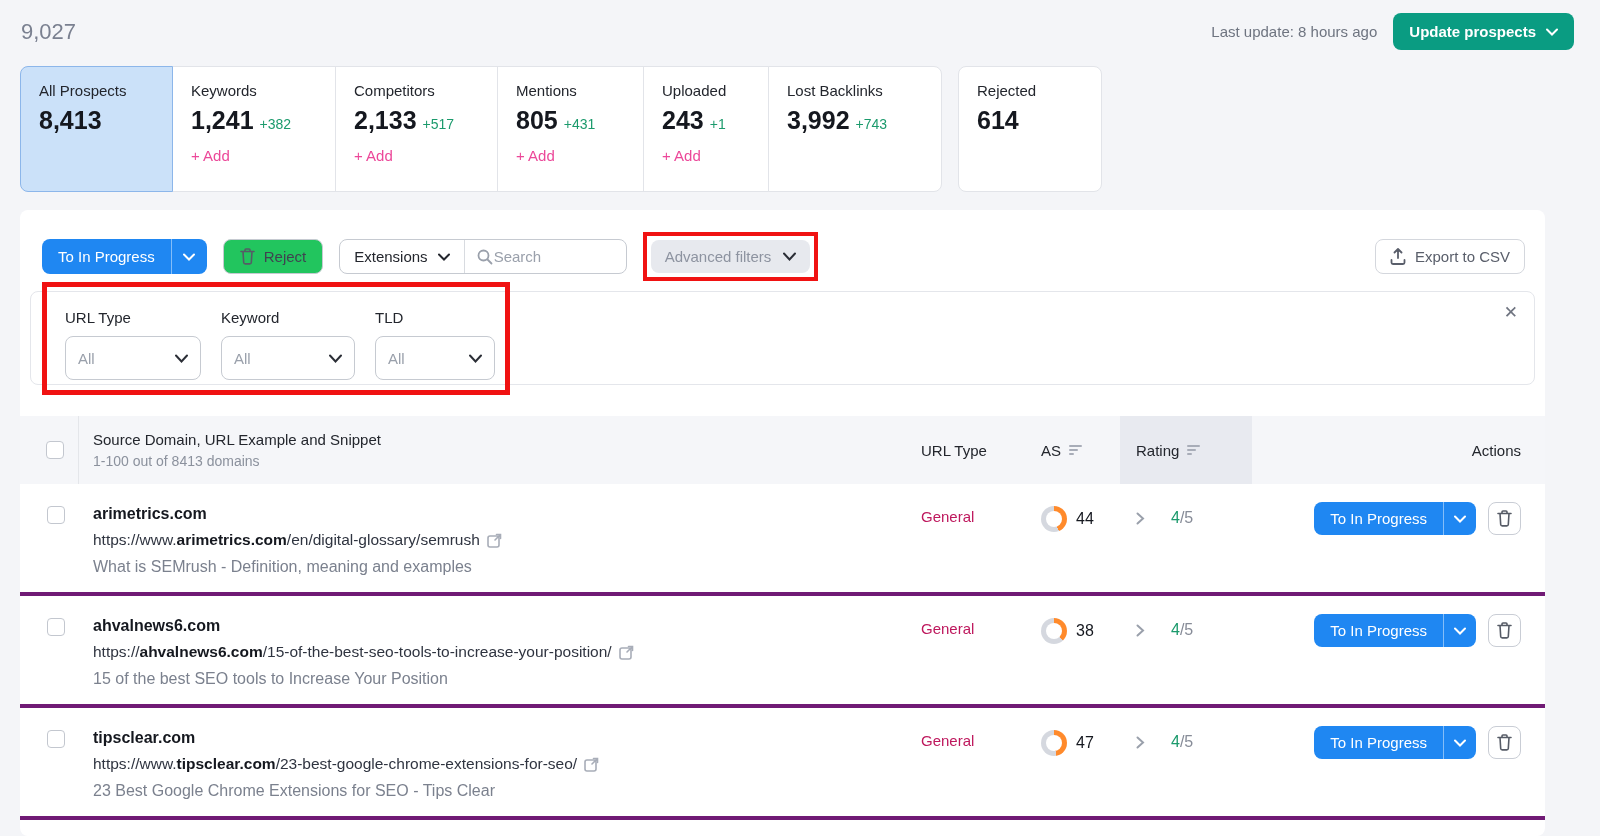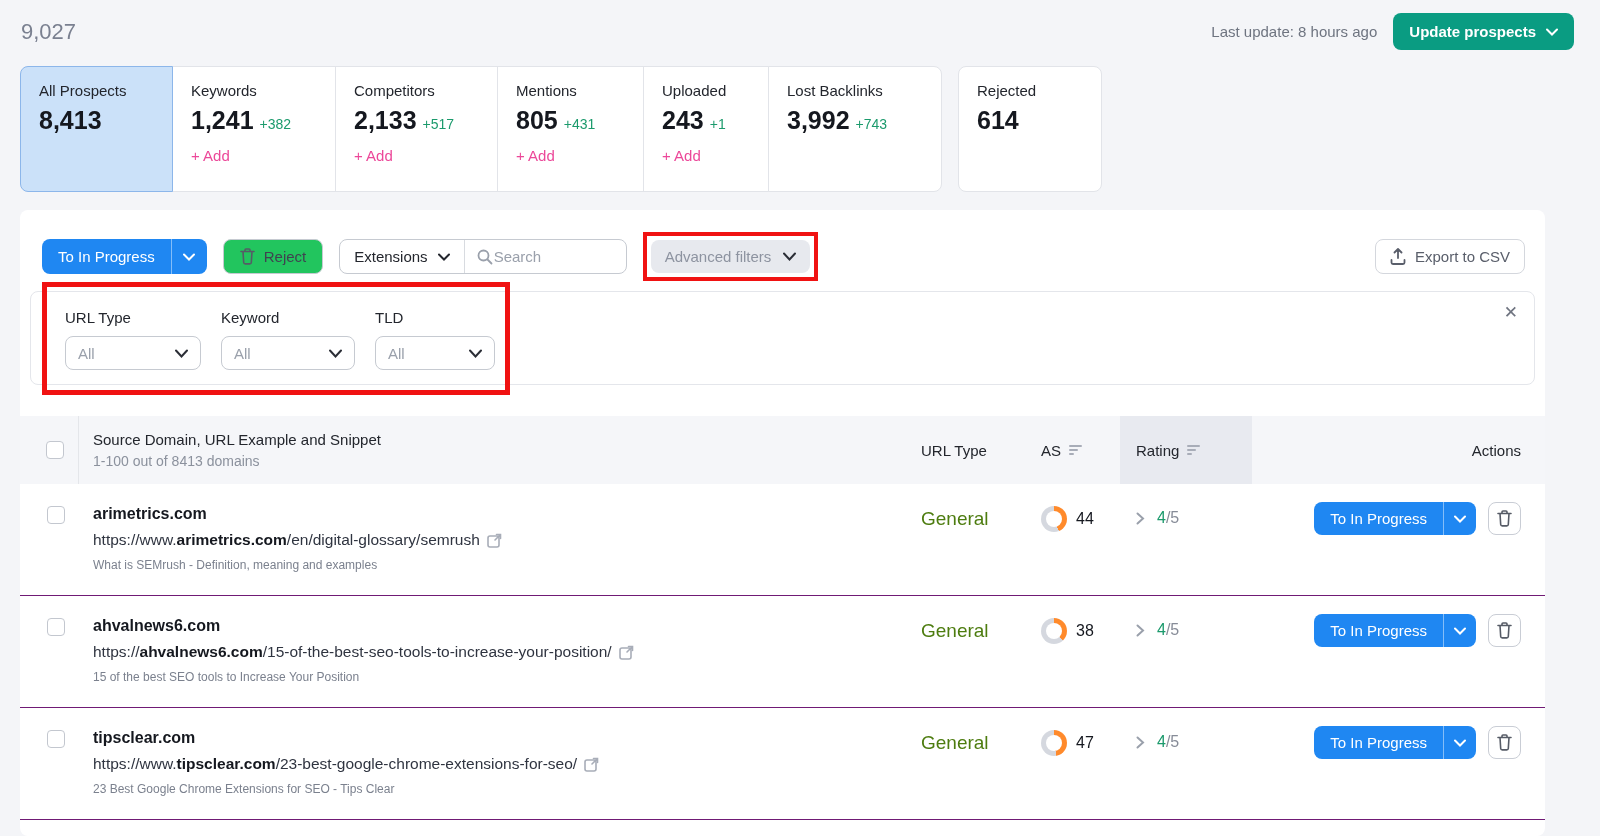--- a/index.html
+++ b/index.html
@@ -53,21 +53,21 @@
   .toolbar-spacer { flex:1; }
   .btn-outline { display:flex; align-items:center; gap:9px; background:#fff; border:1px solid #d4d7dd;
                  border-radius:8px; padding:8px 14px; font-size:15px; color:#595e6a; cursor:pointer; }
 
   
   .filter-panel { position:relative; margin:10px 10px 0 10px; border:1px solid #e4e6eb; border-radius:8px;
                   height:94px; padding:17px 20px 0 34px; display:flex; gap:20px; }
   .filter-field { display:flex; flex-direction:column; }
   .filter-label { font-size:15px; color:#23262d; margin-bottom:10px; }
   .filter-select { display:flex; align-items:center; justify-content:space-between; border:1px solid #c6cad1;
-                   border-radius:8px; height:34px; padding:0 12px; cursor:pointer; background:#fff; }
+                   border-radius:8px; height:44px; padding:0 12px; cursor:pointer; background:#fff; }
   .filter-select .val { font-size:15px; color:#9aa0ab; }
   .fs-urltype { width:136px; } .fs-keyword { width:134px; } .fs-tld { width:120px; }
   .panel-close { position:absolute; top:10px; right:16px; font-size:17px; color:#6f7480; cursor:pointer; }
   .red-box-panel { position:absolute; left:11px; top:-10px; width:468px; height:113px;
                    border:5px solid #f01212; pointer-events:none; z-index:5; }
 
   
   .table { margin-top:31px; }
   .thead { display:flex; background:#f5f6f9; height:68px; }
   .cell-check { width:59px; display:flex; justify-content:flex-end; padding-right:14px; }
@@ -80,34 +80,34 @@
   .thead .cell-main { display:flex; flex-direction:column; justify-content:center; }
   .th-source { font-size:15px; color:#23262d; }
   .th-range { font-size:14px; color:#8b919d; margin-top:5px; }
   .th-flex { display:flex; align-items:center; gap:8px; font-size:15px; color:#23262d; height:100%; }
   .thead .cell-rating { background:#e8eaf0; }
   .thead .cell-actions { display:flex; align-items:center; justify-content:flex-end; font-size:15px; color:#23262d; }
   .sort-icon { display:flex; flex-direction:column; gap:2px; }
   .sort-icon i { display:block; height:2px; background:#a8adb8; border-radius:1px; }
   .sort-icon i:nth-child(1){ width:13px; } .sort-icon i:nth-child(2){ width:9px; } .sort-icon i:nth-child(3){ width:5px; }
 
-  .trow { display:flex; border-bottom:1px solid #701a75; height:112px; }
+  .trow { display:flex; border-bottom:4px solid #701a75; height:112px; }
   .trow .cell-check { padding-top:22px; }
   .checkbox { width:18px; height:18px; border:1.5px solid #c3c7cf; border-radius:4px; background:#fff; cursor:pointer; }
   .trow .cell-main { padding-top:21px; }
   .row-domain { font-size:16px; font-weight:bold; color:#15181f; }
   .row-url { margin-top:8px; font-size:15.5px; color:#2f3440; display:flex; align-items:center; gap:7px; }
   .row-url b { color:#15181f; }
-  .row-snippet { margin-top:9px; font-size:12px; color:#7b818e; }
-  .trow .cell-urltype { padding-top:24px; font-size:19px; color:#4d7c0f; }
+  .row-snippet { margin-top:9px; font-size:16px; color:#7b818e; }
+  .trow .cell-urltype { padding-top:24px; font-size:15px; color:#be185d; }
   .trow .cell-as { padding-top:22px; display:flex; align-items:flex-start; gap:9px; }
   .donut { width:26px; height:26px; border-radius:50%; position:relative; flex:none; }
   .donut::after { content:""; position:absolute; inset:5px; background:#fff; border-radius:50%; }
   .as-val { font-size:16px; color:#15181f; padding-top:4px; }
-  .trow .cell-rating { padding-top:25px; display:flex; align-items:center; gap:12px; height:fit-content; }
+  .trow .cell-rating { padding-top:25px; display:flex; align-items:center; gap:26px; height:fit-content; }
   .rating-val { font-size:16px; }
   .rating-num { color:#1b9a6c; }
   .rating-den { color:#878c98; }
   .trow .cell-actions { padding-top:18px; display:flex; justify-content:flex-end; gap:12px; }
   .row-split { height:33px; }
   .row-split .split-main { padding:0 16px; font-size:15px; height:33px; }
   .row-split .split-caret { width:33px; }
   .icon-btn { width:33px; height:33px; background:#fff; border:1px solid #c9cdd5; border-radius:8px;
               display:flex; align-items:center; justify-content:center; cursor:pointer; }
   svg { display:block; }

